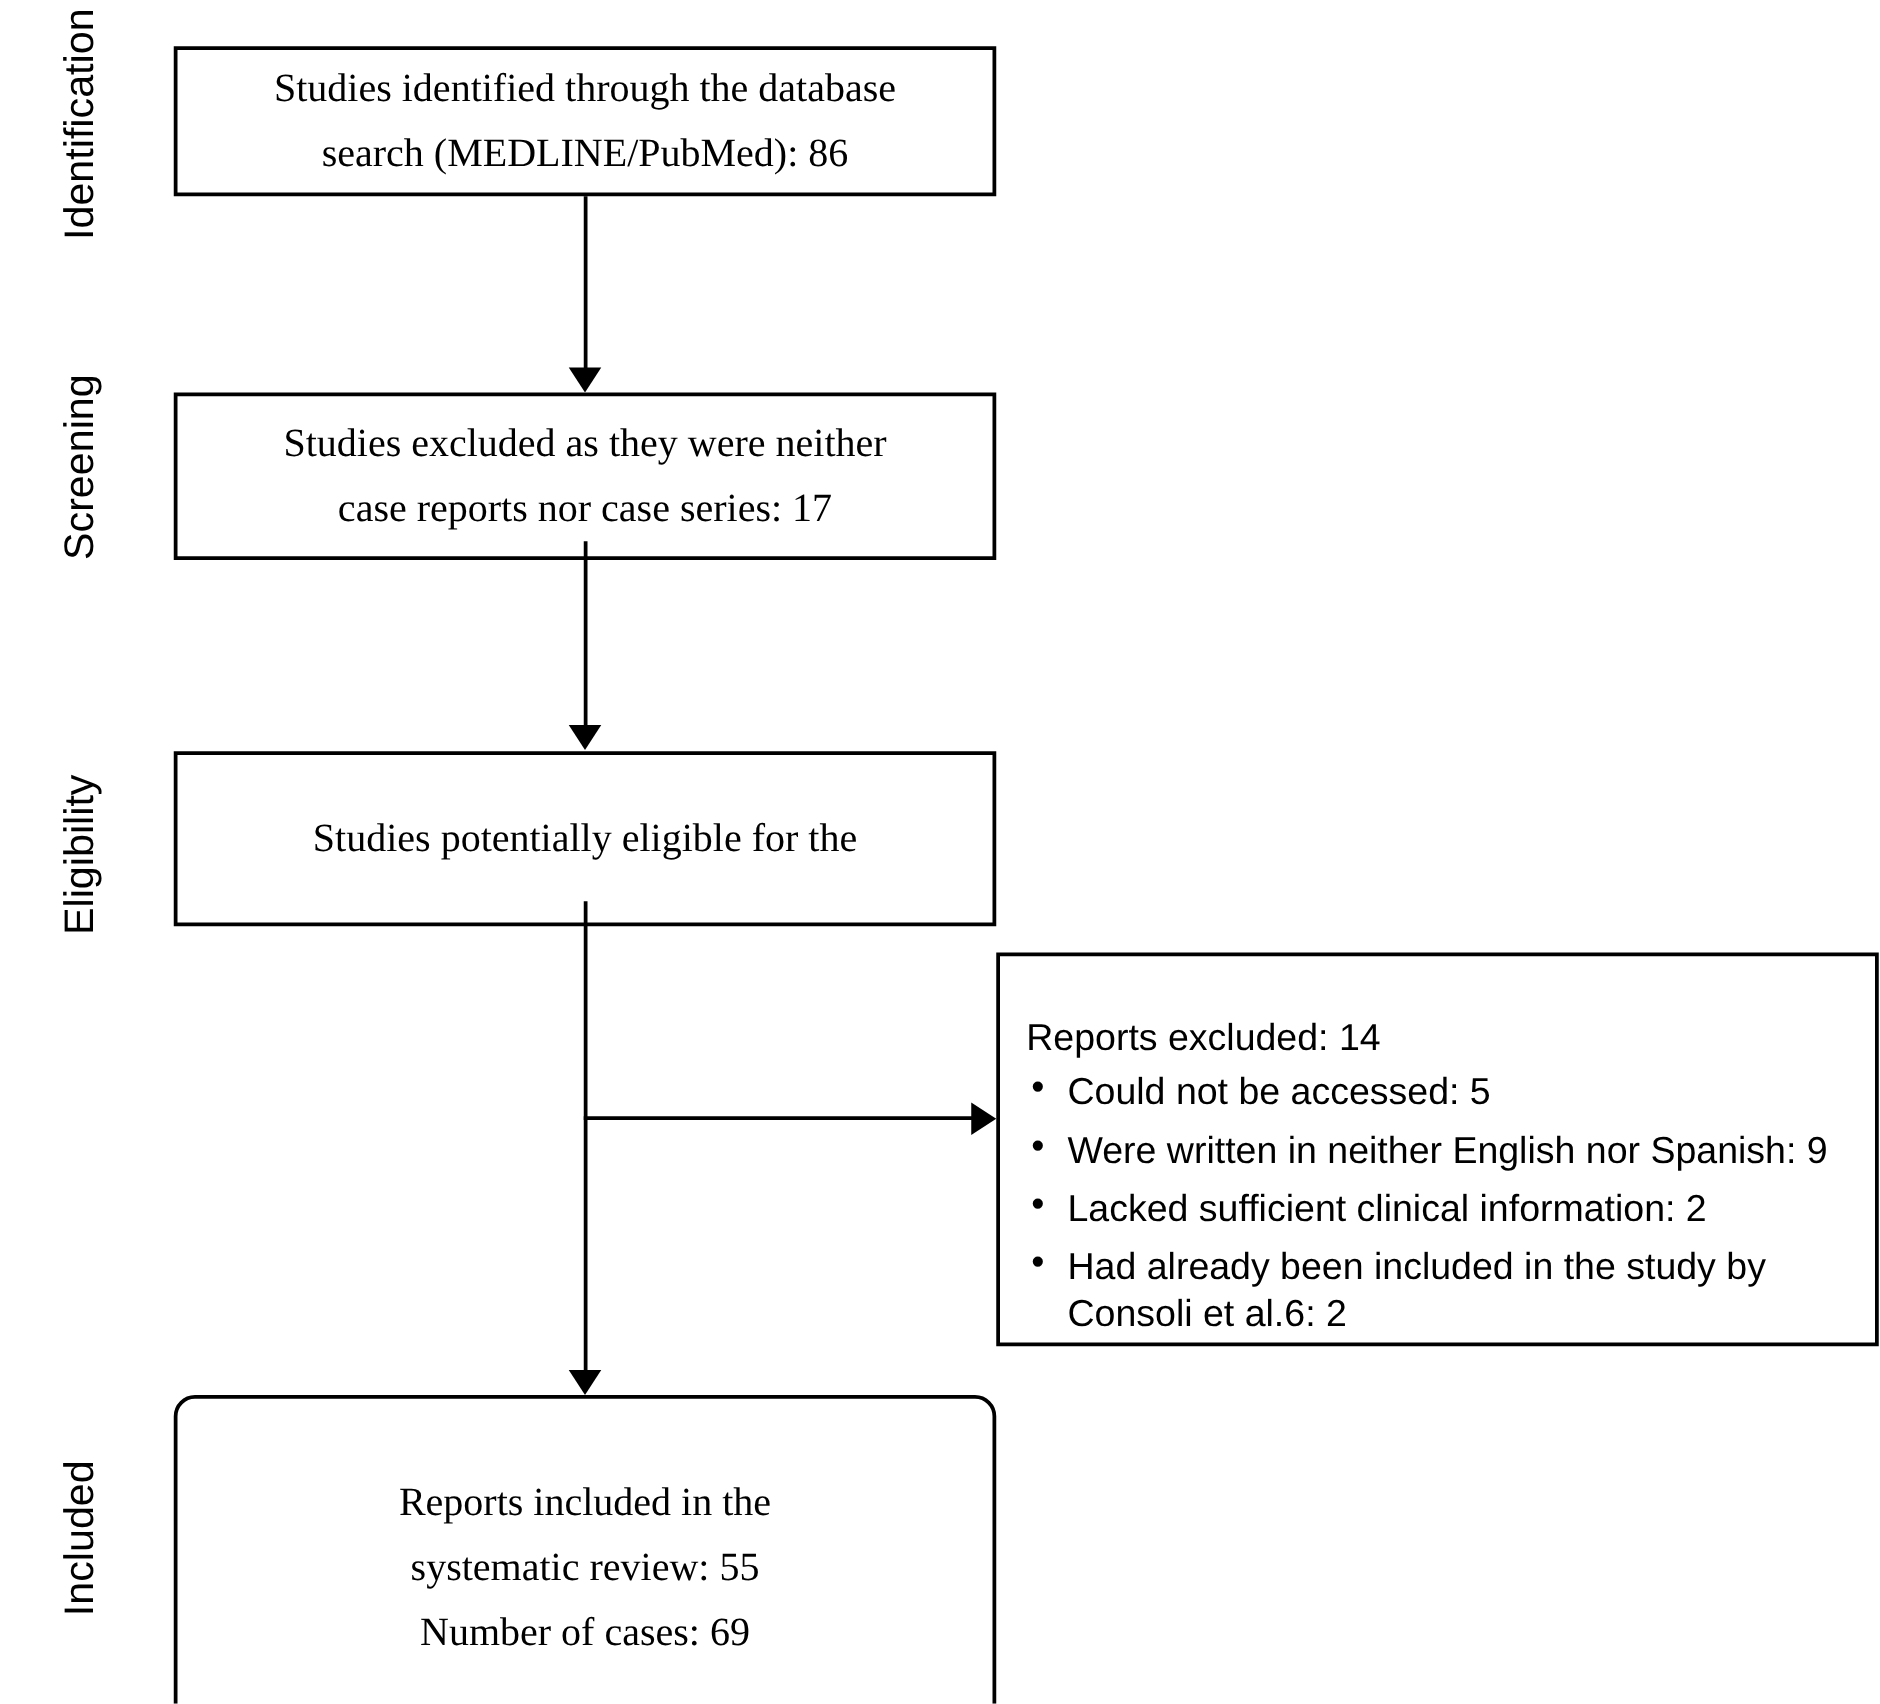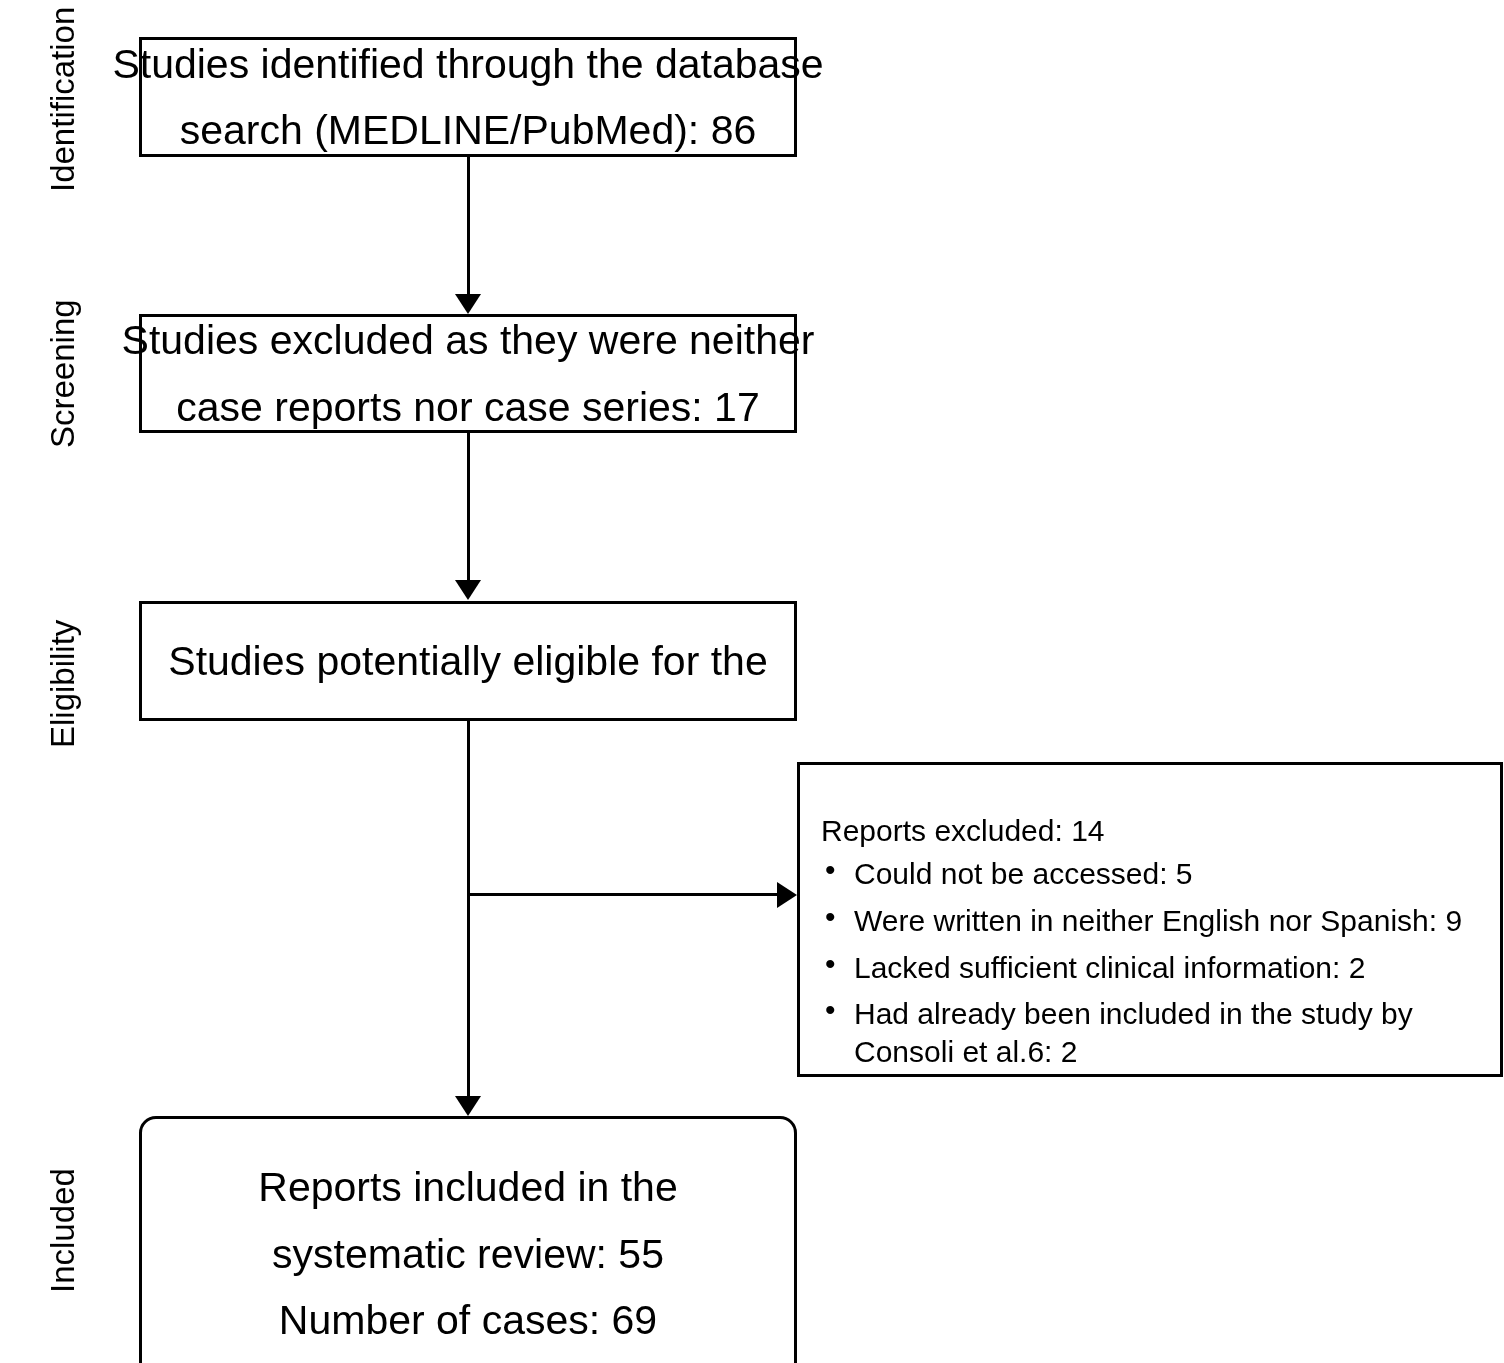--- a/index.html
+++ b/index.html
@@ -42,22 +42,23 @@
   .flow-box {
     position: absolute;
     box-sizing: border-box;
     border: 3px solid #000000;
     background: #ffffff;
     display: flex;
     flex-direction: column;
     align-items: center;
     justify-content: center;
     text-align: center;
-    font-size: 41px;
+    font-size: 32px;
     line-height: 1.62;
+    font-family: Liberation Serif, serif;
   }
   .flow-box .line {
     display: block;
     white-space: nowrap;
   }
 
   
   .excl-box {
     position: absolute;
     box-sizing: border-box;
@@ -147,29 +148,29 @@
   </div>
 
   <div class="flow-box" style="left:139px; top:37px; width:658px; height:120px;">
     <span class="line">Studies identified through the database</span>
     <span class="line">search (MEDLINE/PubMed): 86</span>
   </div>
 
   <div class="v-line" style="left:467px; top:157px; height:140px;"></div>
   <div class="arrow-down" style="left:455px; top:294px;"></div>
 
-  <div class="flow-box" style="left:139px; top:314px; width:658px; height:119px;">
+  <div class="flow-box" style="left:139px; top:314px; width:658px; height:134px;">
     <span class="line">Studies excluded as they were neither</span>
     <span class="line">case reports nor case series: 17</span>
   </div>
 
   <div class="v-line" style="left:467px; top:433px; height:148px;"></div>
   <div class="arrow-down" style="left:455px; top:580px;"></div>
 
-  <div class="flow-box" style="left:139px; top:601px; width:658px; height:120px;">
+  <div class="flow-box" style="left:139px; top:601px; width:658px; height:140px;">
     <span class="line">Studies potentially eligible for the</span>
   </div>
 
   <div class="v-line" style="left:467px; top:721px; height:378px;"></div>
   <div class="arrow-down" style="left:455px; top:1096px;"></div>
 
   <div class="h-line" style="left:467px; top:893px; width:312px;"></div>
   <div class="arrow-right" style="left:777px; top:882px;"></div>
 
   <div class="excl-box" style="left:797px; top:762px; width:706px; height:315px;">

